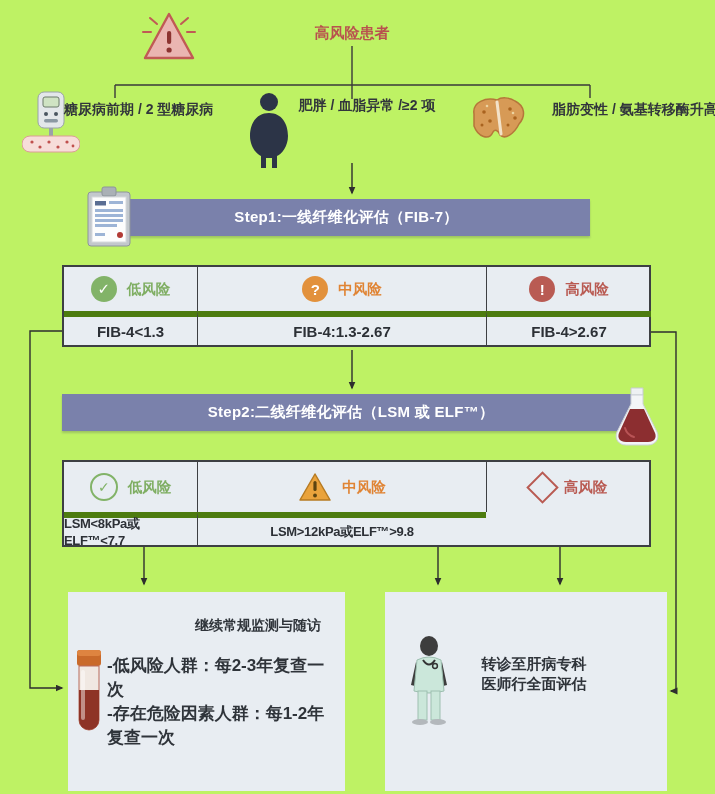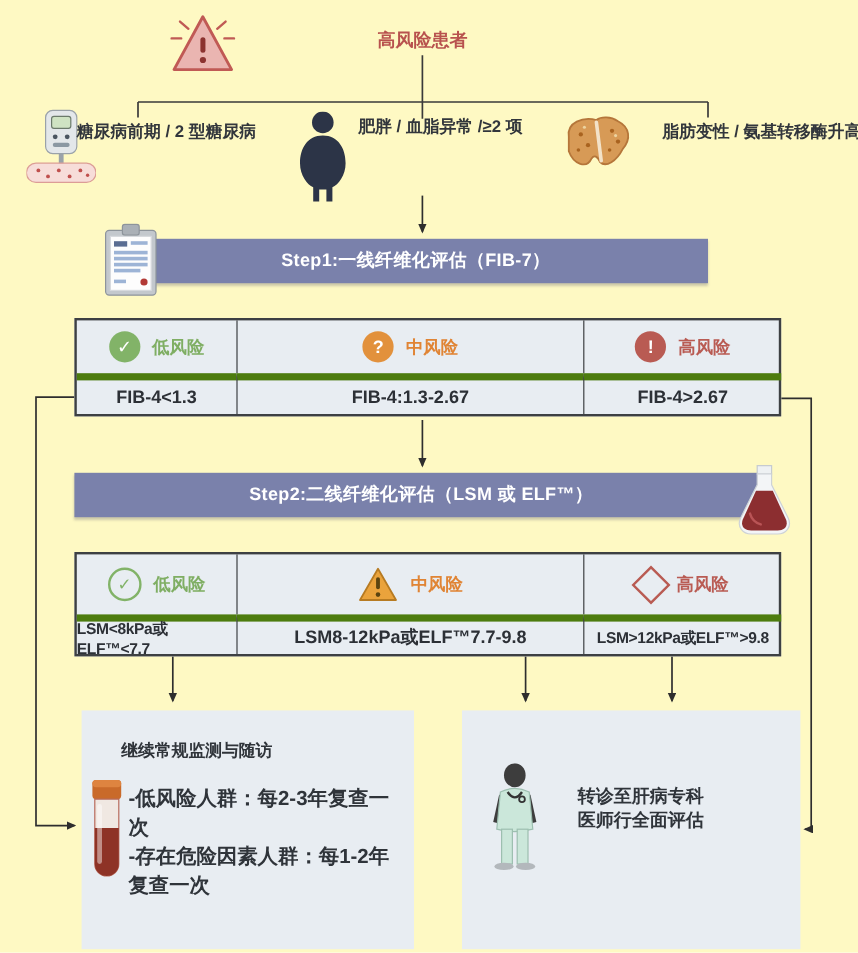--- a/index.html
+++ b/index.html
@@ -1,17 +1,17 @@
 <!DOCTYPE html>
 <html><head>
 <meta charset="utf-8">
 <style>
   html,body{margin:0;padding:0;background:#ffffff;}
   .canvas{
-    position:relative;width:715px;height:794px;background:#fef9c3;
+    position:relative;width:715px;height:794px;background:#bef264;
     font-family:"Liberation Sans","DejaVu Sans",sans-serif;overflow:hidden;
   }
   .abs{position:absolute;box-sizing:border-box;}
   .lines-svg{position:absolute;left:0;top:0;width:715px;height:794px;pointer-events:none;}
 
   .patient-label{color:#b8524e;font-weight:bold;font-size:15px;text-align:center;}
 
   .factor-label{color:#32363c;font-weight:bold;font-size:14px;line-height:1.35;}
   .factor-label.center{text-align:center;}
 
@@ -177,26 +177,25 @@
         <rect x="15.4" y="9" width="3.2" height="10" rx="1.6" fill="#5b4410"></rect>
         <circle cx="17" cy="23.5" r="1.9" fill="#5b4410"></circle>
       </svg>
       <span class="risk-mid">中风险</span>
     </div>
     <div class="cell hdr cb">
       <div class="diamond-outline"></div>
       <span class="risk-high">高风险</span>
     </div>
     <div class="cell val rt small">LSM&lt;8kPa或ELF™&lt;7.7</div>
-    <div class="cell val rt cb">LSM8-12kPa或ELF™7.7-9.8</div>
     <div class="cell val rt cb small">LSM&gt;12kPa或ELF™&gt;9.8</div>
   </div>
 
   <div class="abs outcome-box" style="left:68px;top:592px;width:277px;height:199px;">
-    <div class="abs box-title" style="left:33px;top:25px;width:220px;">继续常规监测与随访</div>
+    <div class="abs box-title" style="left:33px;top:25px;width:220px;text-align:right;">继续常规监测与随访</div>
     <svg class="abs" style="left:5px;top:56px;" width="32" height="86" viewBox="0 0 32 86">
       <rect x="4" y="2" width="24" height="16" rx="3" fill="#c96a2a"></rect>
       <rect x="4" y="2" width="24" height="6" rx="3" fill="#de8440"></rect>
       <path d="M6,18 h20 v54 a10,10 0 0 1 -20,0 z" fill="#f0e8e2" stroke="#b86a5a"></path>
       <path d="M6,42 h20 v30 a10,10 0 0 1 -20,0 z" fill="#8e3326"></path>
       <rect x="8" y="22" width="4" height="50" rx="2" fill="#ffffff" opacity="0.45"></rect>
     </svg>
     <div class="abs box-bullets" style="left:39px;top:62px;width:225px;">
       <div>-低风险人群：每2-3年复查一次</div>
       <div>-存在危险因素人群：每1-2年复查一次</div>

